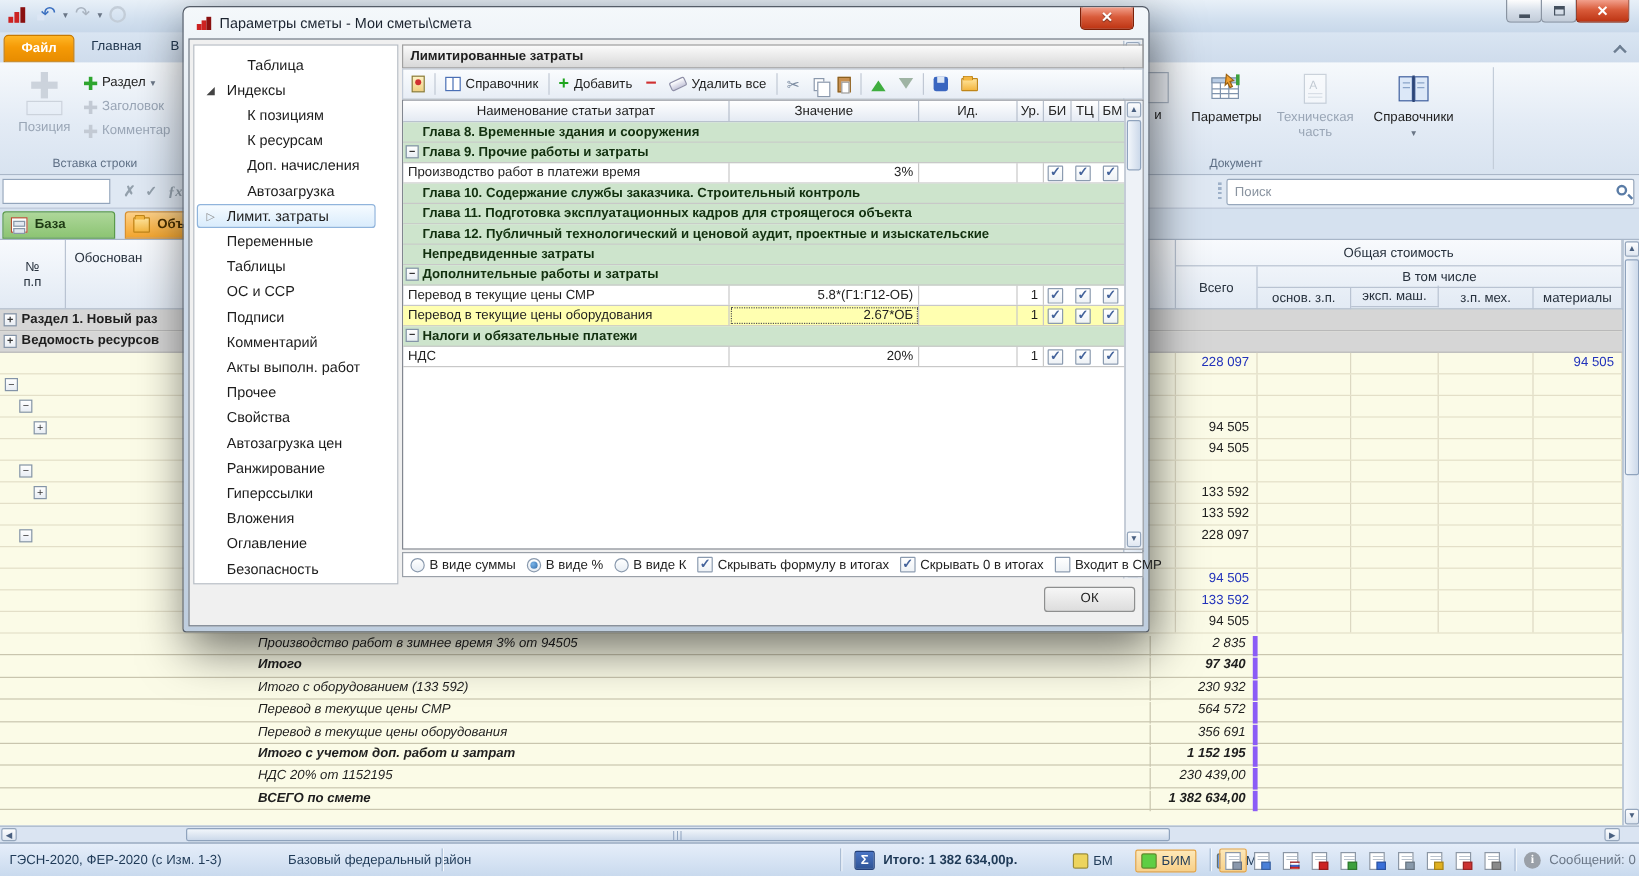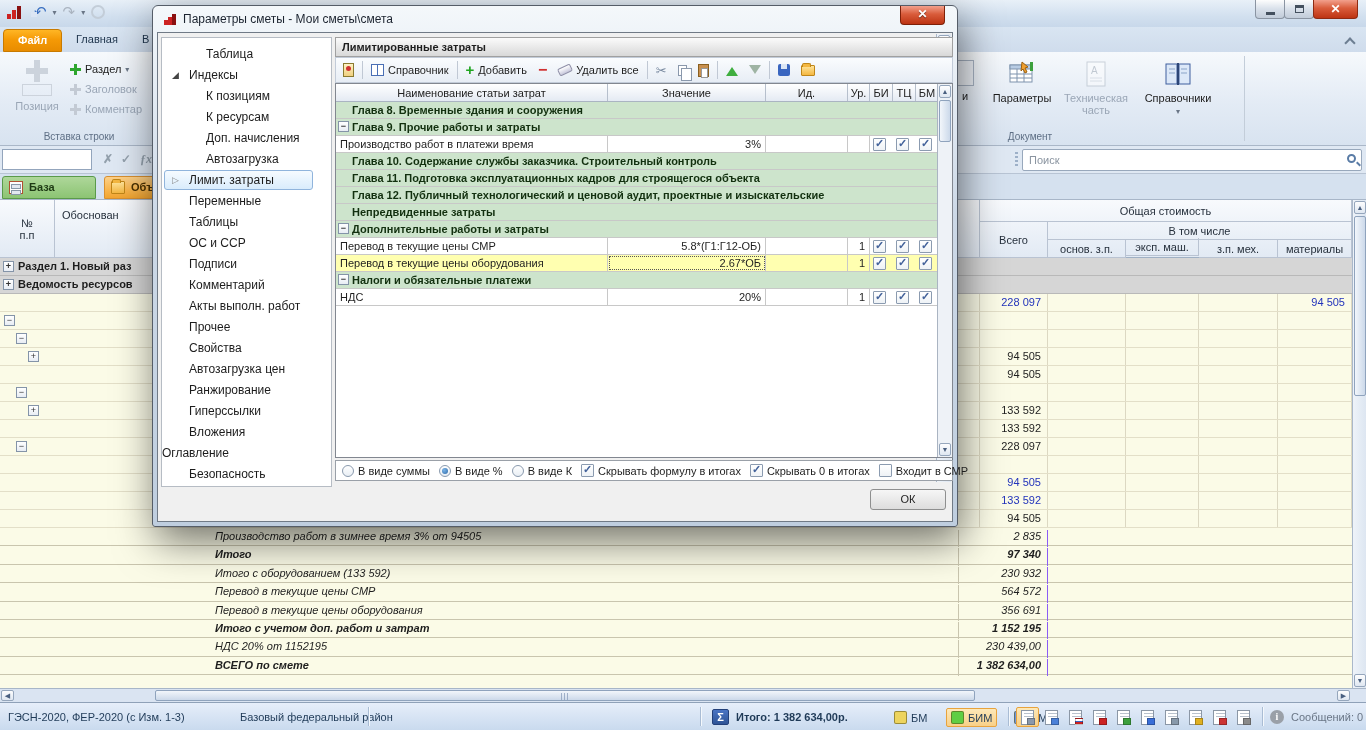--- a/index.html
+++ b/index.html
@@ -76,21 +76,21 @@
   .hcell { position:absolute; border-right:1px solid #b9c3d2; border-bottom:1px solid #b9c3d2; display:flex; align-items:center; justify-content:center; color:#26303c; text-align:center; }
   #rows-wrap { position:absolute; left:0; top:58px; width:1352px; }
   .grow { position:relative; height:18px; border-bottom:1px solid #e3dfc8; }
   .grow.section { background:#d6d6d6; border-bottom:1px solid #b9b9b9; font-weight:bold; }
   .gcell { position:absolute; top:0; height:100%; border-right:1px solid #dcd8c2; padding:2px 6px 0 0; text-align:right; white-space:nowrap; }
   .blue { color:#2233bb; }
   .pmbox { position:absolute; top:3px; width:11px; height:11px; border:1px solid #8494a8; background:linear-gradient(#fff,#e8edf4); font-size:9px; line-height:9px; text-align:center; color:#333; }
   #totals-wrap { position:absolute; left:0; top:328px; width:1352px;font-style:italic; }
   .trow { position:relative; height:18.4px; border-bottom:1px solid #c9c5ae; }
   .trow .nm { position:absolute; left:215px; top:2px; white-space:nowrap; }
-  .trow .val { position:absolute; left:958px; width:90px; top:2px; text-align:right; padding-right:6px; border-left:1px solid #c9c5ae; border-right:1px solid #8b5cf6; height:100%; }
+  .trow .val { position:absolute; left:958px; width:90px; top:2px; text-align:right; padding-right:6px; border-left:1px solid #c9c5ae; border-right:4px solid #8b5cf6; height:100%; }
   .bold { font-weight:bold; }
 
   
   .sb-v { background:linear-gradient(90deg,#eef3f9,#dde6f1); border-left:1px solid #aab8ca; }
   .sb-h { background:linear-gradient(#eef3f9,#dde6f1); border-top:1px solid #aab8ca; }
   .sb-btn { position:absolute; background:linear-gradient(#fdfdfe,#dfe7f1); border:1px solid #95a6bc; border-radius:2px; display:flex; align-items:center; justify-content:center; font-size:7px; color:#4a6080; }
   .sb-thumb { position:absolute; background:linear-gradient(90deg,#f2f6fb,#ccd9ea); border:1px solid #8fa3bd; border-radius:2px; }
   .sb-thumb.horiz { background:linear-gradient(#f2f6fb,#ccd9ea); display:flex; align-items:center; justify-content:center; color:#7d93b2; font-size:8px; letter-spacing:1px; }
 
   
@@ -607,21 +607,21 @@
         <div class="titem" style="top: 195px; position: absolute; left: 0px; right: 16px;"><span class="tx" style="margin-left: 27px;">ОС и ССР</span></div>
         <div class="titem" style="top: 216px; position: absolute; left: 0px; right: 16px;"><span class="tx" style="margin-left: 27px;">Подписи</span></div>
         <div class="titem" style="top: 237px; position: absolute; left: 0px; right: 16px;"><span class="tx" style="margin-left: 27px; text-align: center;">Комментарий</span></div>
         <div class="titem" style="top: 258px; position: absolute; left: 0px; right: 16px;"><span class="tx" style="margin-left: 27px;">Акты выполн. работ</span></div>
         <div class="titem" style="top: 279px; position: absolute; left: 0px; right: 16px;"><span class="tx" style="margin-left: 27px;">Прочее</span></div>
         <div class="titem" style="top: 300px; position: absolute; left: 0px; right: 16px;"><span class="tx" style="margin-left: 27px;">Свойства</span></div>
         <div class="titem" style="top: 321px; position: absolute; left: 0px; right: 16px;"><span class="tx" style="margin-left: 27px;">Автозагрузка цен</span></div>
         <div class="titem" style="top: 342px; position: absolute; left: 0px; right: 16px;"><span class="tx" style="margin-left: 27px;">Ранжирование</span></div>
         <div class="titem" style="top: 363px; position: absolute; left: 0px; right: 16px;"><span class="tx" style="margin-left: 27px;">Гиперссылки</span></div>
         <div class="titem" style="top: 384px; position: absolute; left: 0px; right: 16px;"><span class="tx" style="margin-left: 27px;">Вложения</span></div>
-        <div class="titem" style="top: 405px; position: absolute; left: 0px; right: 16px;"><span class="tx" style="">Оглавление</span></div>
+        <div class="titem" style="top: 405px; position: absolute; left: 0px; right: 16px;"><span class="tx" style="margin-left: 27px;">Оглавление</span></div>
         <div class="titem" style="top: 426px; position: absolute; left: 0px; right: 16px;"><span class="tx" style="margin-left: 27px;">Безопасность</span></div>
       </div>
     <div class="abs sb-v" id="tree-sb" style="right: 1px; top: 1px; height: 448px;">
         <div class="sb-btn" style="left:1px;top:1px;width:12px;height:12px;">▲</div>
         <div class="sb-thumb" style="left:1px;top:168px;width:12px;height:135px;"></div>
         <div class="sb-btn" style="left:1px;bottom:1px;width:12px;height:12px;">▼</div>
       </div>
 
     <div id="panel-header">Лимитированные затраты</div>
 

